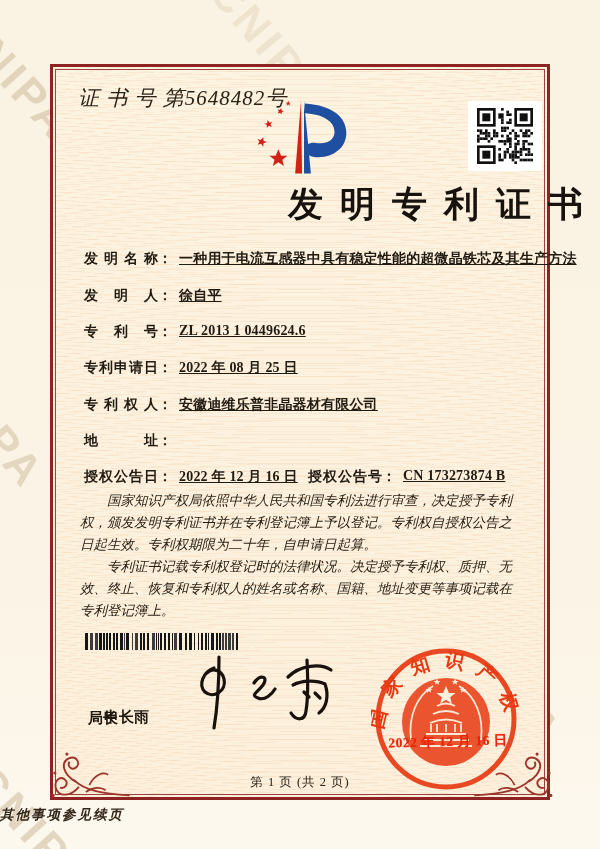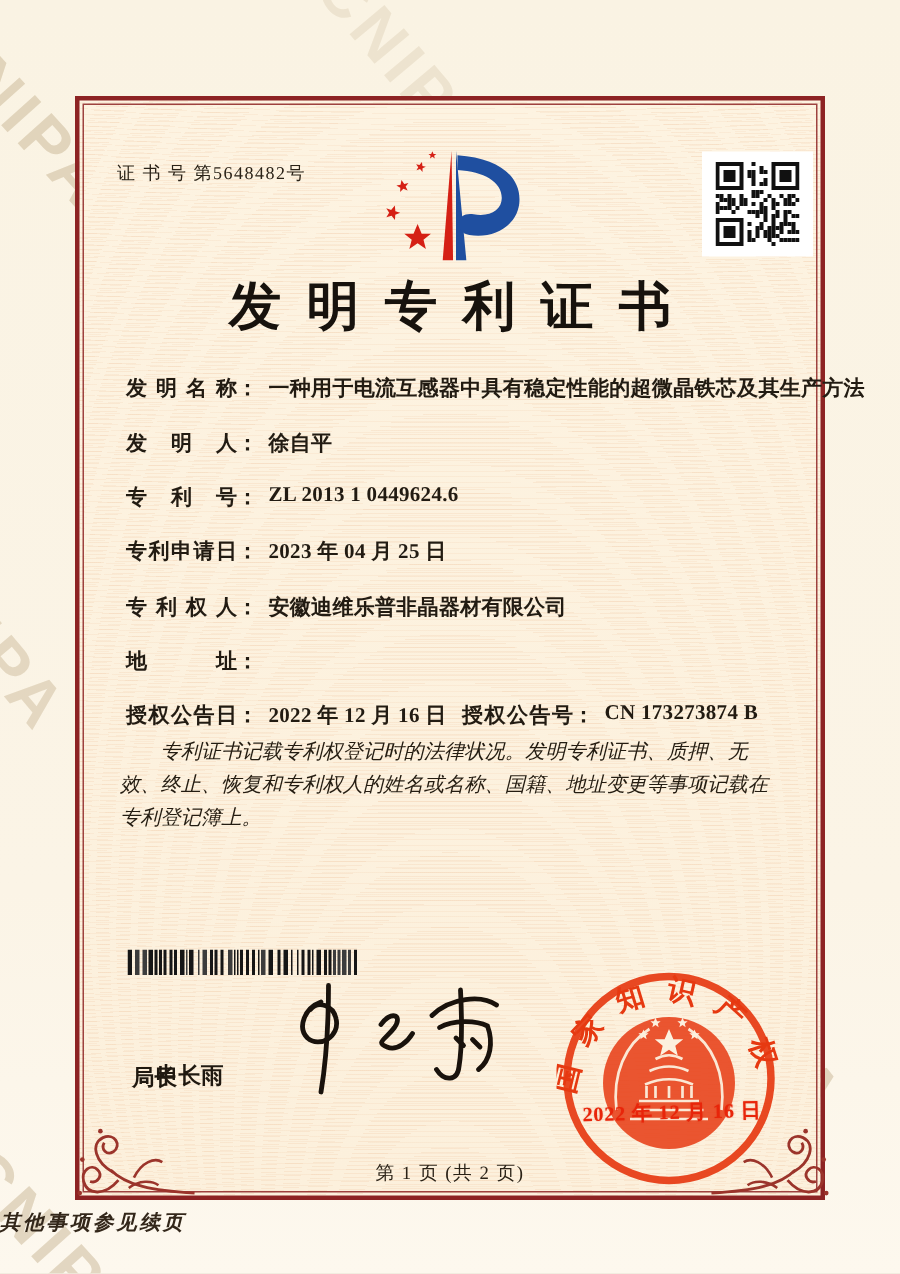--- a/index.html
+++ b/index.html
@@ -21,31 +21,31 @@
     position:absolute; left:50px; top:64px; width:494px; height:730px;
     border:3px solid #8d2323; z-index:2;
     background:
       repeating-radial-gradient(ellipse 1300px 380px at 50% 130%, rgba(236,186,146,.20) 0 1.5px, rgba(0,0,0,0) 1.5px 9px),
       repeating-radial-gradient(ellipse 1500px 500px at 50% -40%, rgba(236,186,146,.14) 0 1.5px, rgba(0,0,0,0) 1.5px 11px),
       linear-gradient(#fdf3e1,#fcf0dc);
   }
   #frame .innerline{position:absolute; inset:2px; border:1px solid rgba(141,35,35,.85); pointer-events:none;}
   .abs{position:absolute;}
   
-  #cert-number{left:78px; top:107px; z-index:3; font-size:12px; letter-spacing:1px; color:#2a2217;}
+  #cert-number{left:78px; top:84px; z-index:3; font-size:21px; letter-spacing:1px; color:#2a2217;font-style:italic;}
   #logo{left:240px; top:96px; width:128px; height:82px; z-index:3;}
   #qrbox{left:468px; top:101px; width:74px; height:70px; background:#fff; z-index:3;}
   #qr{position:absolute; left:9px; top:7px; width:56px; height:56px;}
-  #cert-title{left:0; top:181px; width:600px; text-align:center; z-index:3;
+  #cert-title{left:0; top:181px; width:600px; text-align:right; z-index:3;
     font-size:35px; font-weight:bold; letter-spacing:17px; text-indent:17px; color:#17120d;}
   
   .frow{position:absolute; left:84px; height:20px; z-index:3; font-size:14px; font-weight:600; white-space:nowrap;}
   .flabel{display:inline-flex; justify-content:space-between; width:88px; vertical-align:top;}
   .flabel span{font-style:normal;}
-  .fval{margin-left:7px; letter-spacing:.2px;}
+  .fval{margin-left:7px; letter-spacing:.2px;text-decoration:underline;}
   .fgroup{position:absolute; top:0; white-space:nowrap;}
   
   #legal{left:80px; top:490px; width:444px; z-index:3; font-size:13.5px; line-height:22px;
     font-style:italic; font-weight:500; color:#241c11;}
   #legal p{margin:0; text-indent:2em;}
   
   #barcode{left:85px; top:633px; width:158px; height:17px; z-index:3;}
   
   #signer-title{left:88px; top:680px; z-index:3; font-family:"Liberation Sans","DejaVu Sans",sans-serif; font-size:15px; font-weight:bold; color:#201910;margin-top:29px;}
   #signer-name{left:88px; top:708px; z-index:3; font-family:"Liberation Sans","DejaVu Sans",sans-serif; font-size:15px; font-weight:bold; color:#201910;margin-left:16px;}
@@ -254,21 +254,21 @@
         <span>号：</span>
       </span><span class="fval">ZL 2013 1 0449624.6</span>
   </div>
   <div class="frow" style="top:359px">
     <span class="flabel">
         <span>专</span>
         <span>利</span>
         <span>申</span>
         <span>请</span>
         <span>日：</span>
-      </span><span class="fval">2023 年 04 月 25 日</span>
+      </span><span class="fval">2022 年 08 月 25 日</span>
   </div>
   <div class="frow" style="top:396px">
     <span class="flabel">
         <span>专</span>
         <span>利</span>
         <span>权</span>
         <span>人：</span>
       </span><span class="fval">安徽迪维乐普非晶器材有限公司</span>
   </div>
   <div class="frow" style="top:432px">
@@ -292,21 +292,22 @@
           <span>授</span>
           <span>权</span>
           <span>公</span>
           <span>告</span>
           <span>号：</span>
         </span><span class="fval">CN 173273874 B</span>
     </span>
   </div>
 
   <div class="abs" id="legal">
-    <p>专利证书记载专利权登记时的法律状况。发明专利证书、质押、无效、终止、恢复和专利权人的姓名或名称、国籍、地址变更等事项记载在专利登记簿上。</p>
+    <p>国家知识产权局依照中华人民共和国专利法进行审查，决定授予专利权，颁发发明专利证书并在专利登记簿上予以登记。专利权自授权公告之日起生效。专利权期限为二十年，自申请日起算。</p>
+    <p>专利证书记载专利权登记时的法律状况。决定授予专利权、质押、无效、终止、恢复和专利权人的姓名或名称、国籍、地址变更等事项记载在专利登记簿上。</p>
   </div>
 
   <div class="abs" id="barcode">
       <svg width="158" height="17" viewBox="0 0 158 17">
         <rect x="0" y="0" width="3" height="17" fill="#161616"></rect>
         <rect x="5" y="0" width="3" height="17" fill="#3c3c3c"></rect>
         <rect x="10" y="0" width="3" height="17" fill="#3c3c3c"></rect>
         <rect x="14" y="0" width="3" height="17" fill="#161616"></rect>
         <rect x="18" y="0" width="2" height="17" fill="#161616"></rect>
         <rect x="21" y="0" width="2" height="17" fill="#161616"></rect>

